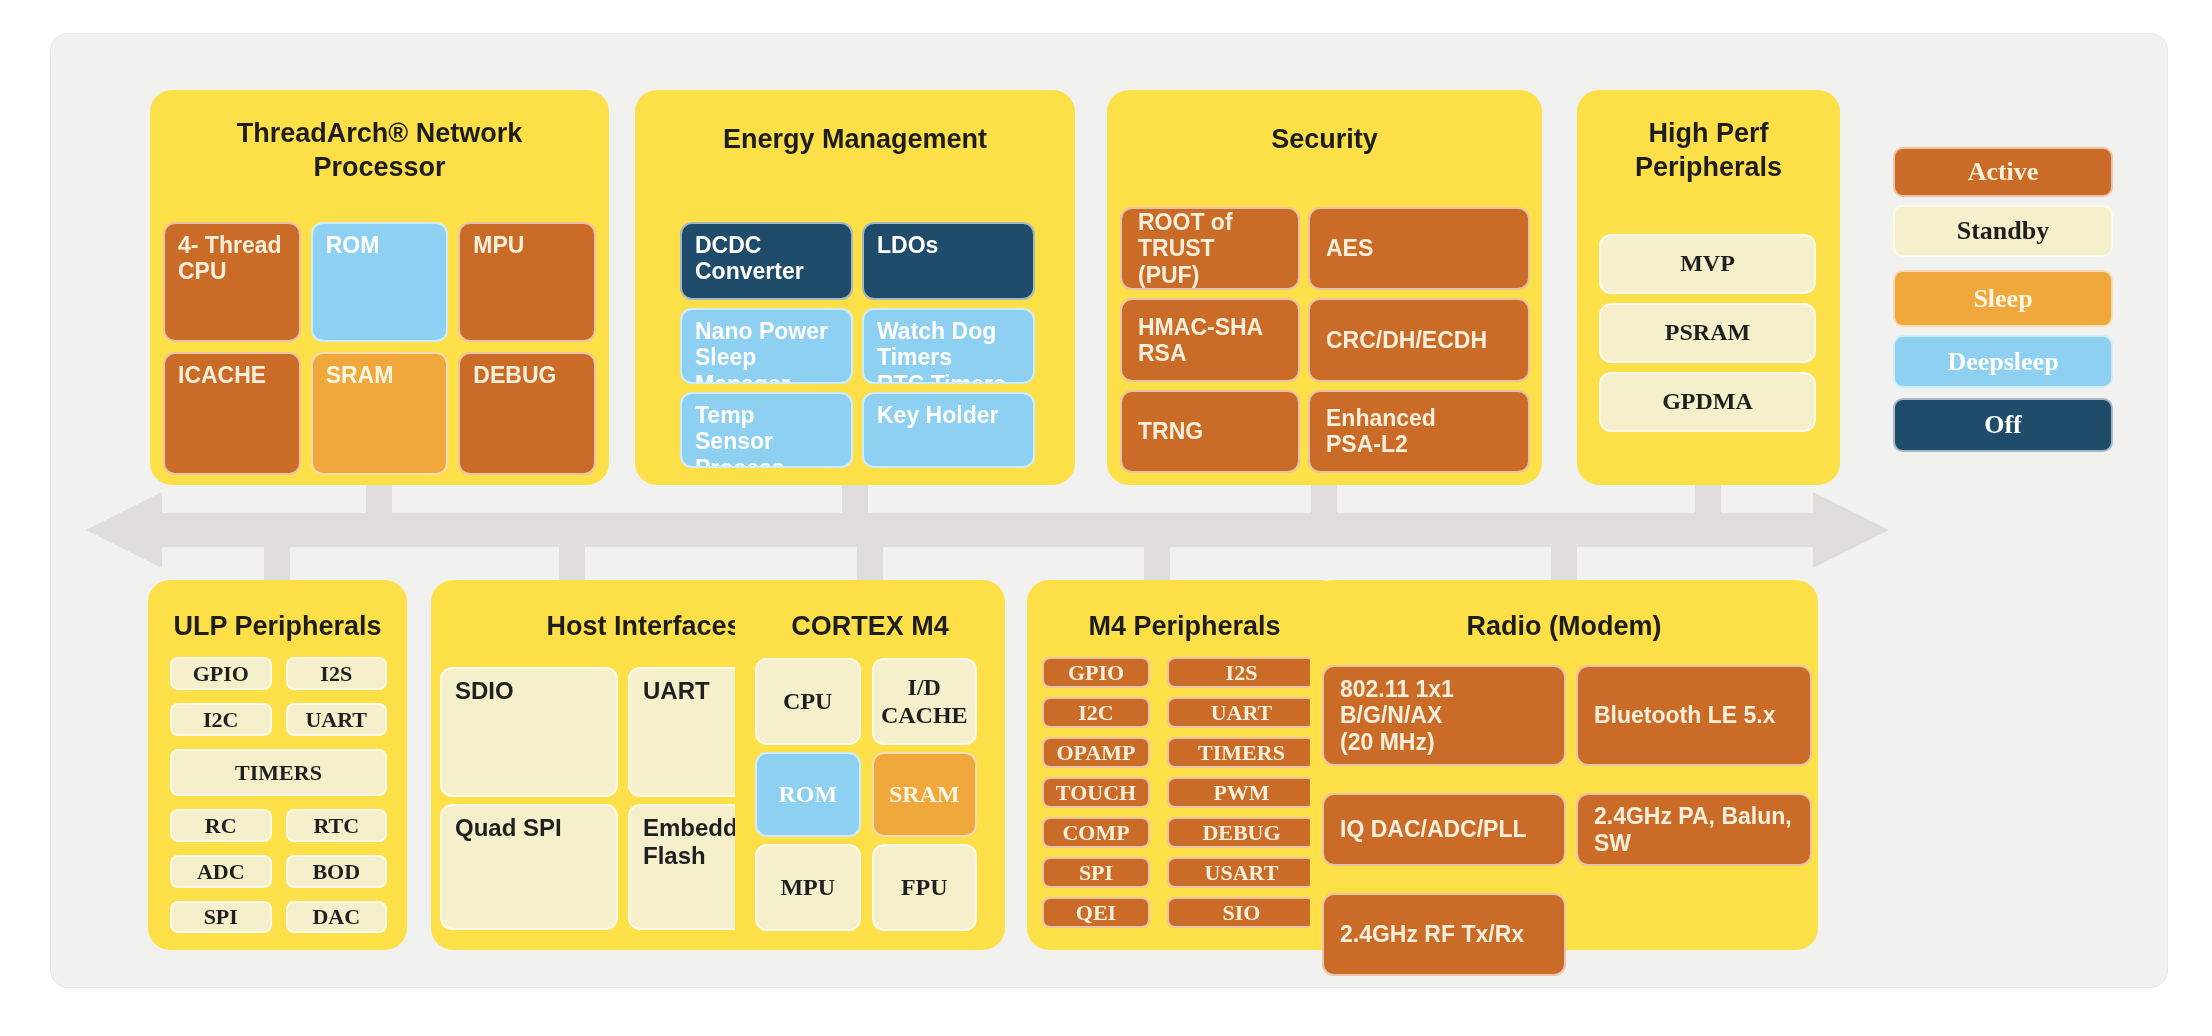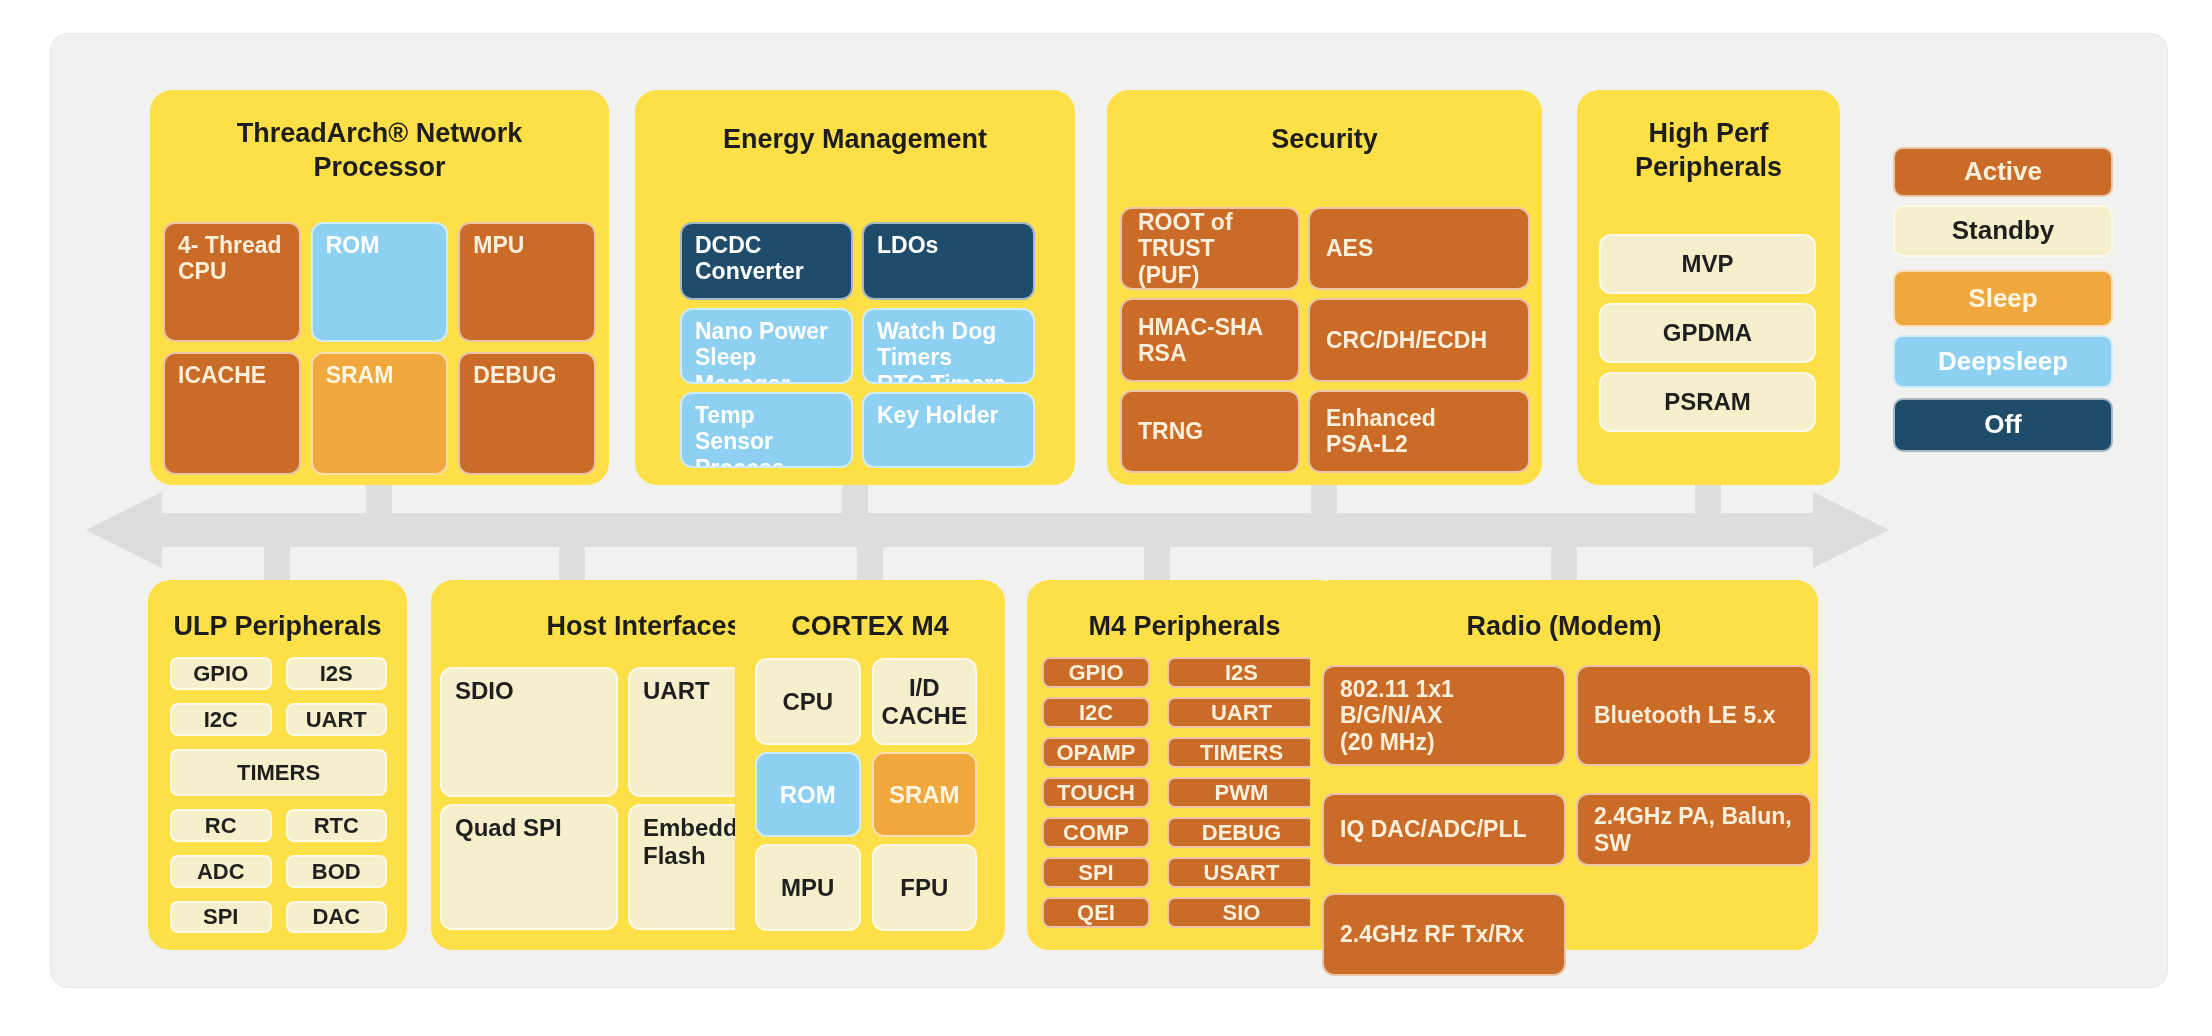--- a/index.html
+++ b/index.html
@@ -32,21 +32,21 @@
   }
   .tiles{position:absolute;display:grid;}
   
   .tile{
     border-radius:12px;border:2px solid rgba(255,255,255,.6);
     box-sizing:border-box;white-space:pre-line;line-height:1.15;overflow:hidden;
   }
   .sm{border-radius:8px;}
   .tl{padding:8px 13px;}                                           
   .cl{display:flex;align-items:center;text-align:left;padding:6px 16px;} 
-  .cc{display:flex;align-items:center;justify-content:center;text-align:center;padding:2px 16px;} 
+  .cc{display:flex;align-items:center;justify-content:center;text-align:center;padding:2px 16px;font-family:Liberation Serif, serif;} 
   .f22{font-size:22px;} .f23{font-size:23px;} .f24{font-size:24px;} .f26{font-size:26px;}
   
   [data-state="active"]   {background:#cb6b28;color:#f9efda;}
   [data-state="standby"]  {background:#f6efcb;color:#1f1f1f;}
   [data-state="sleep"]    {background:#f0a73c;color:#fdf6e3;}
   [data-state="deepsleep"]{background:#8dd0f1;color:#ffffff;}
   [data-state="off"]      {background:#1f4c6b;color:#ffffff;}
   .legend-item{position:absolute;width:220px;border-radius:10px;}
 </style>
 </head>
@@ -114,22 +114,22 @@
       <div class="tile cl f23" data-state="active">Enhanced
 PSA-L2</div>
     </div>
   </div>
 
   <div class="group" style="left:1577px;top:90px;width:263px;height:395px;">
     <div class="group-title" style="margin-top:27px;">High Perf
 Peripherals</div>
     <div class="tiles" style="left:22px;right:24px;top:144px;grid-template-columns:1fr;grid-template-rows:60px 60px 60px;gap:9px;">
       <div class="tile cc f24" data-state="standby">MVP</div>
+      <div class="tile cc f24" data-state="standby">PSRAM</div>
       <div class="tile cc f24" data-state="standby">GPDMA</div>
-      <div class="tile cc f24" data-state="standby">PSRAM</div>
     </div>
   </div>
 
   <div>
     <div class="tile cc f26 legend-item" style="left:1893px;top:147px;height:50px;" data-state="active">Active</div>
     <div class="tile cc f26 legend-item" style="left:1893px;top:205px;height:52px;" data-state="standby">Standby</div>
     <div class="tile cc f26 legend-item" style="left:1893px;top:270px;height:57px;" data-state="sleep">Sleep</div>
     <div class="tile cc f26 legend-item" style="left:1893px;top:335px;height:53px;" data-state="deepsleep">Deepsleep</div>
     <div class="tile cc f26 legend-item" style="left:1893px;top:398px;height:54px;" data-state="off">Off</div>
   </div>

